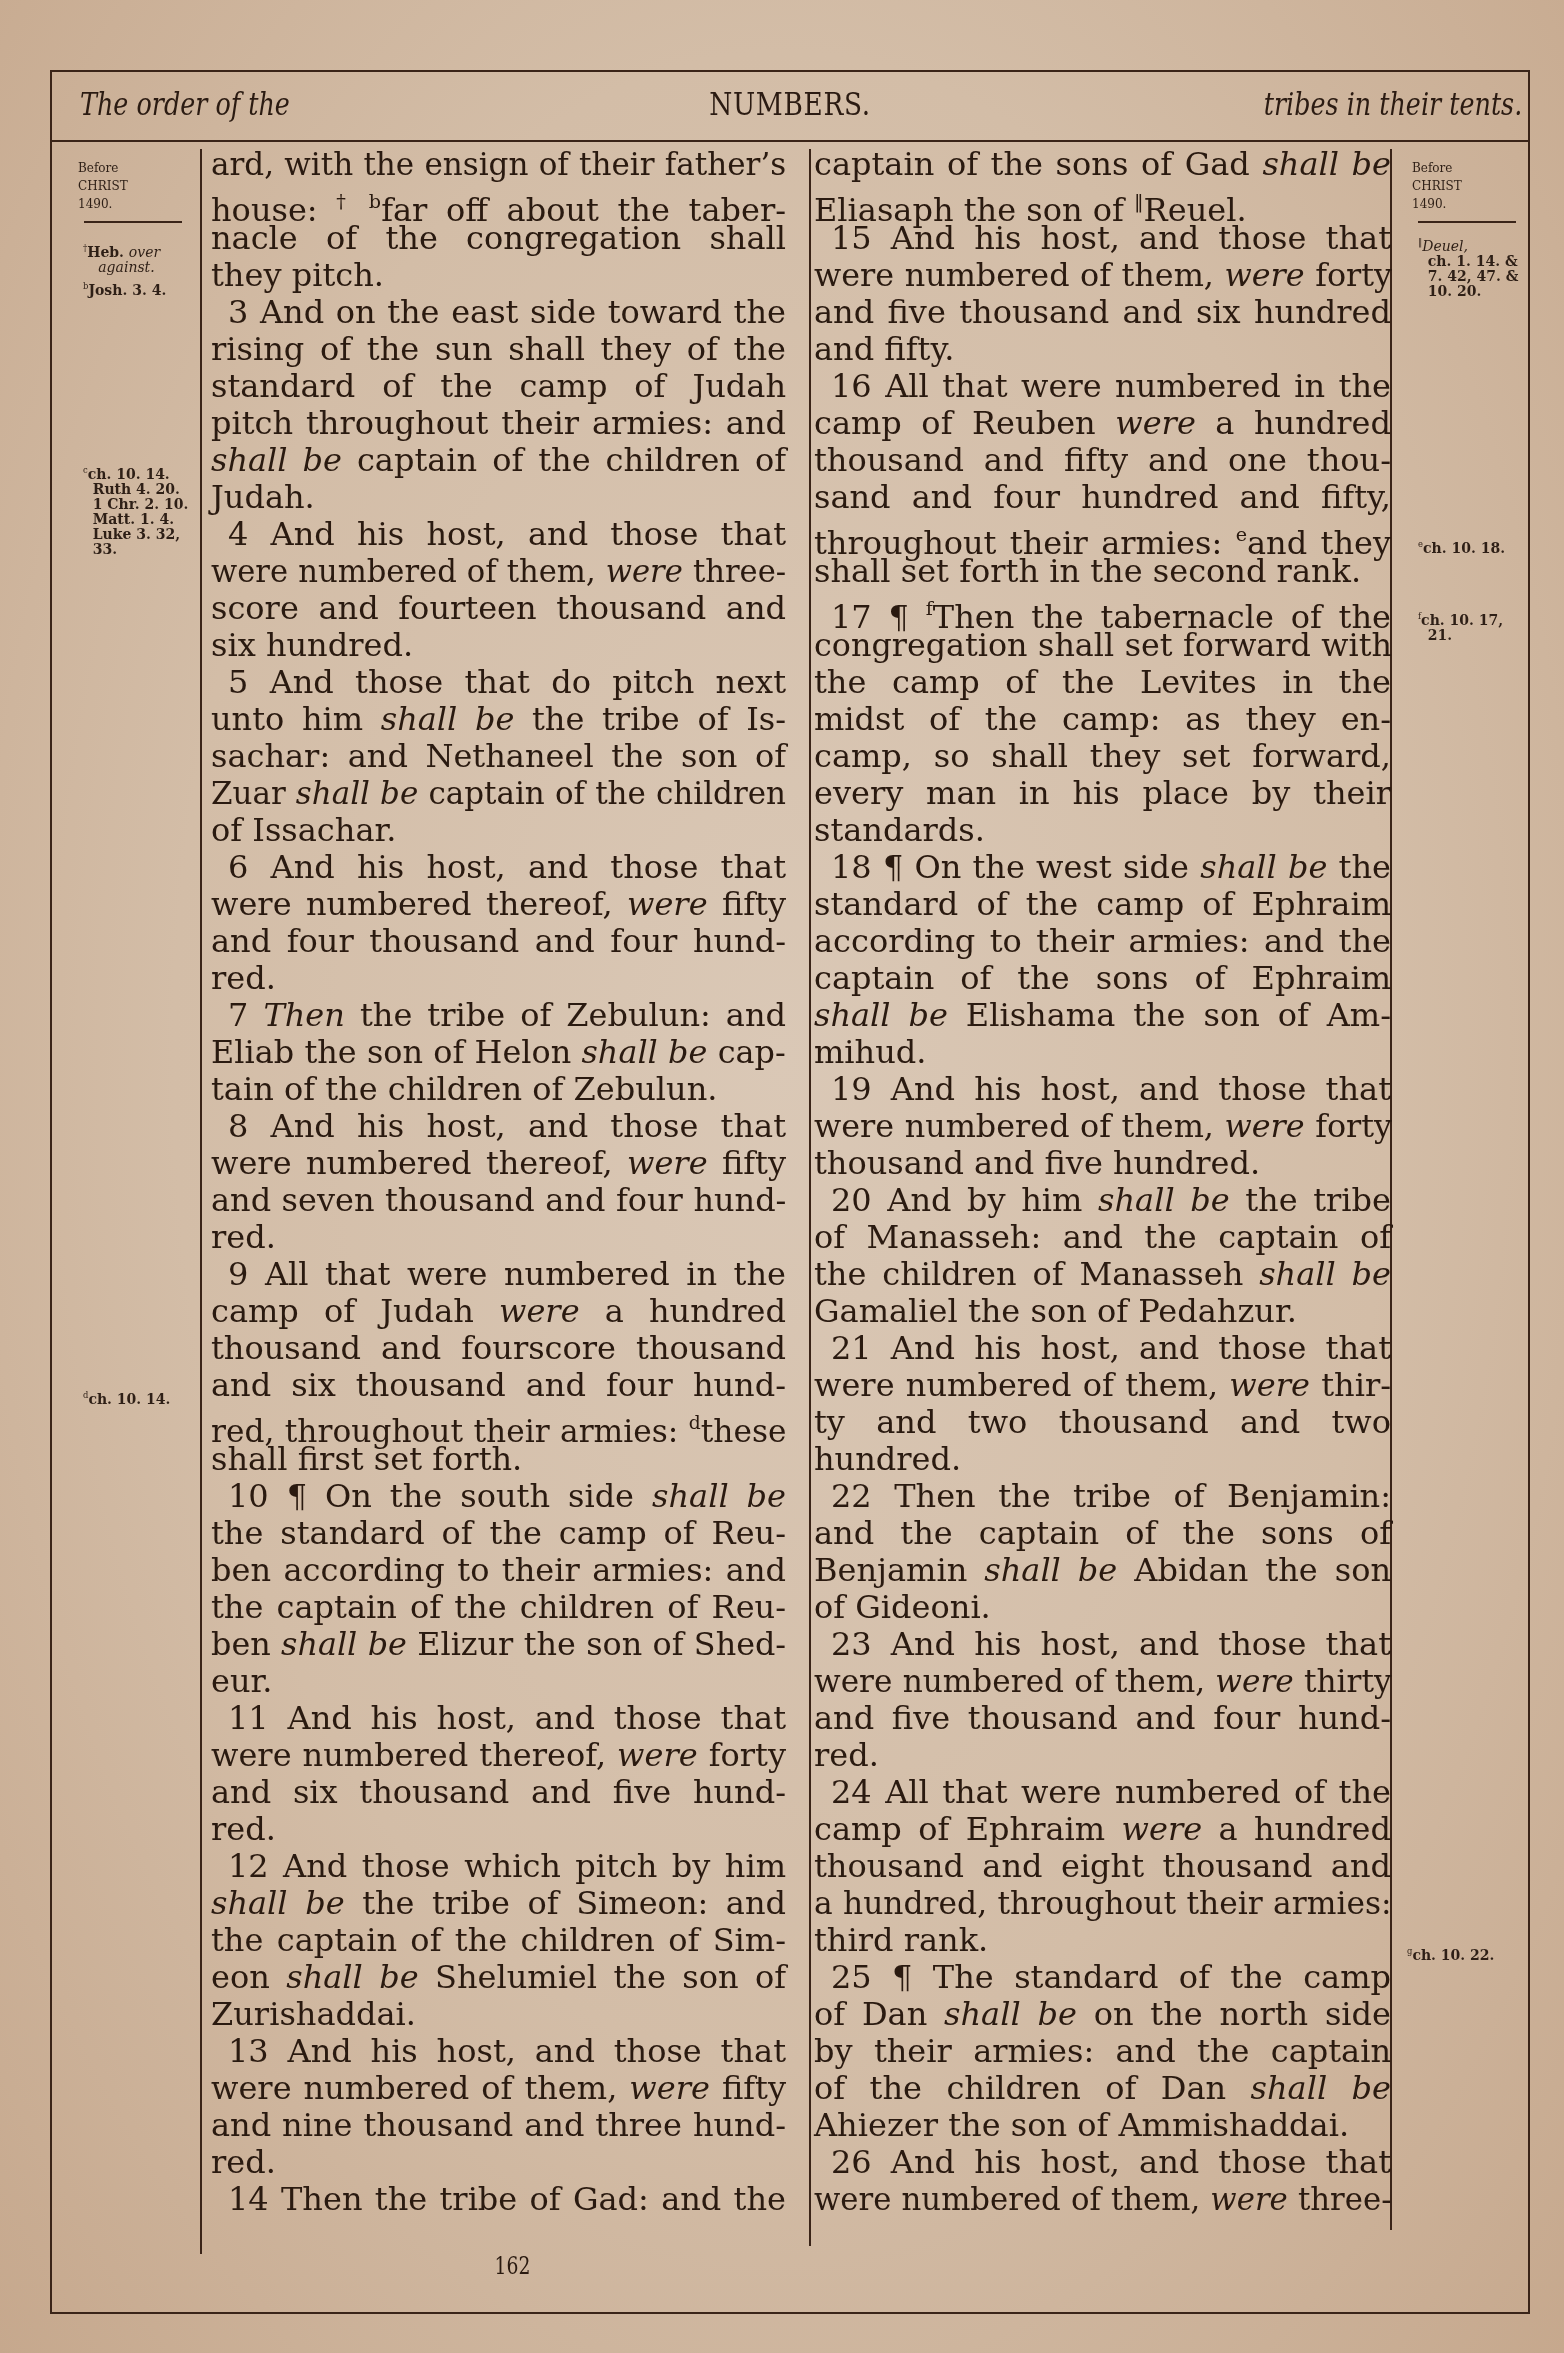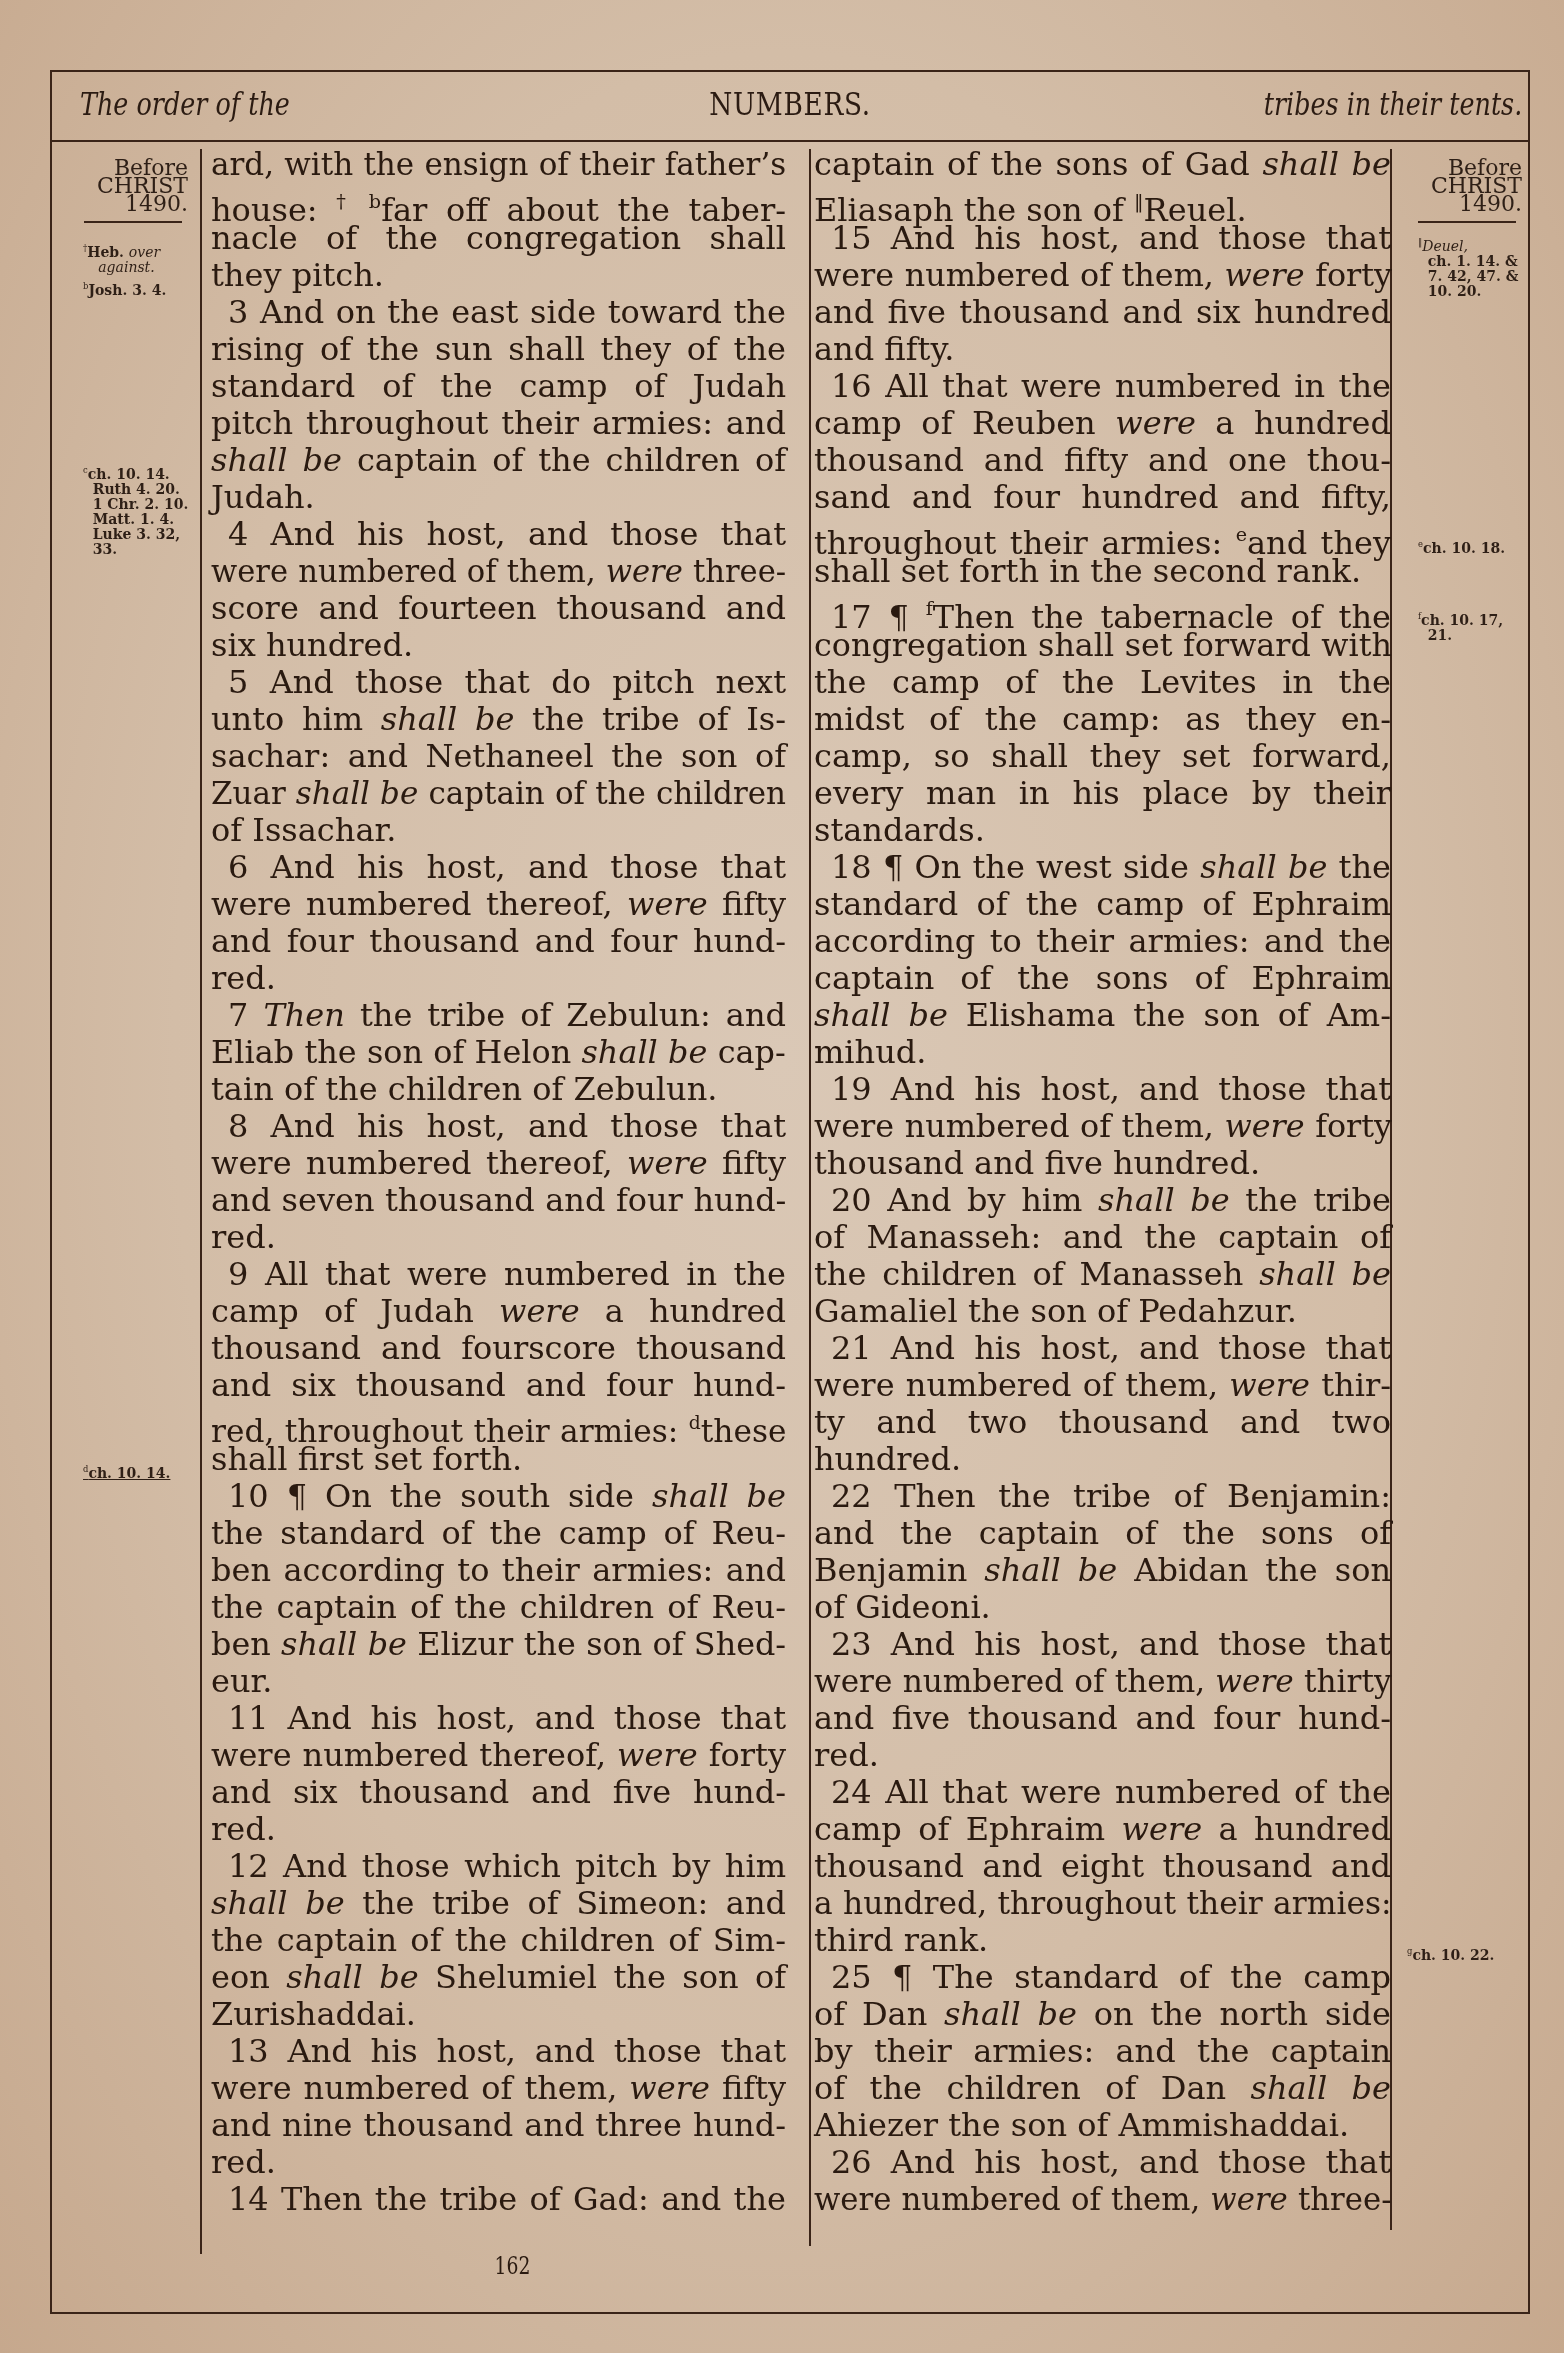--- a/index.html
+++ b/index.html
@@ -32,21 +32,21 @@
   .hd-center {
     position: absolute; top: 15.6px; left: 0; width: 100%; text-align: center;
     font-size: 31px; letter-spacing: 0.8px; color: #2b1b12;
     transform: scaleX(0.85);
   }
   .vline { position: absolute; background: #3a2418; }
   .margin {
     position: absolute; font-family: "DejaVu Serif", serif; color: #2e1f16;
   }
   .margin .before {
-    text-align: right; font-size: 22px; line-height: 18px;
+    text-align: left; font-size: 12px; line-height: 18px;
   }
   .margin .rule { border-top: 2.3px solid #3a2418; margin: 7.8px 6.3px 6.3px 6.3px; }
   .note { position: absolute; font-size: 14px; line-height: 15px; white-space: nowrap; font-weight: bold; }
   .note i { font-weight: normal; }
   .note sup, .col sup { font-size: 0.6em; vertical-align: 0.7em; font-weight: normal; }
   .col {
     position: absolute; top: 134px;
     font-family: "DejaVu Serif", serif; color: #2a1a10; margin-top: 12px;
   }
   .line {
@@ -83,21 +83,21 @@
     <div>Before</div>
     <div>CHRIST</div>
     <div>1490.</div>
   </div>
   <div class="rule"></div>
 </div>
 <div id="left-notes">
     <div class="note" style="left: 83px; top: 241px; text-align: center;"><sup>†</sup>Heb. <i>over</i><br>&nbsp;&nbsp;<i>against.</i></div>
     <div class="note" style="left: 83px; top: 279px;"><sup>b</sup>Josh. 3. 4.</div>
     <div class="note" style="left: 83px; top: 463px;"><sup>c</sup>ch. 10. 14.<br>&nbsp;&nbsp;Ruth 4. 20.<br>&nbsp;&nbsp;1 Chr. 2. 10.<br>&nbsp;&nbsp;Matt. 1. 4.<br>&nbsp;&nbsp;Luke 3. 32,<br>&nbsp;&nbsp;33.</div>
-    <div class="note" style="left: 83px; top: 1462px; text-decoration: underline;"><sup>d</sup>ch. 10. 14.</div>
+    <div class="note" style="left: 83px; top: 1388px;"><sup>d</sup>ch. 10. 14.</div>
   </div>
 
 <div class="margin" style="left:1412px;top:159px;width:110px;">
   <div class="before">
     <div>Before</div>
     <div>CHRIST</div>
     <div>1490.</div>
   </div>
   <div class="rule"></div>
 </div>

